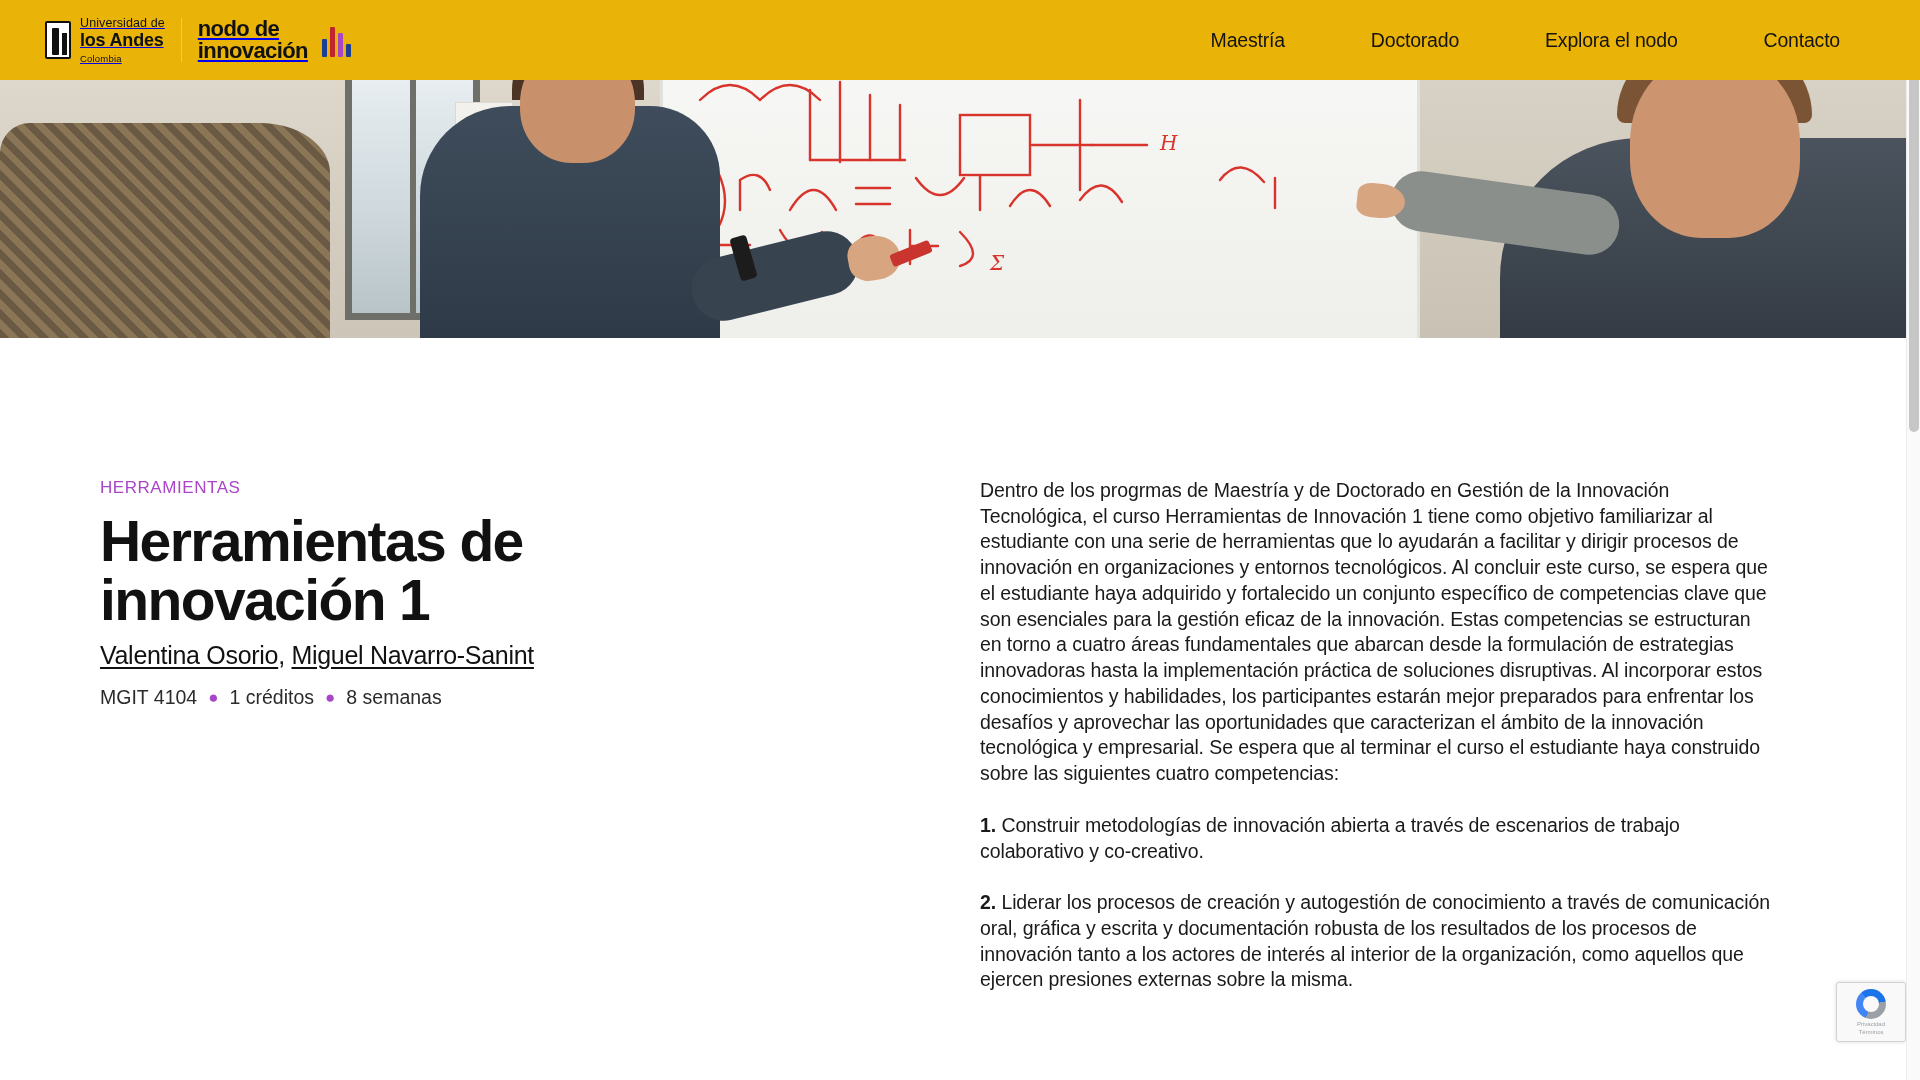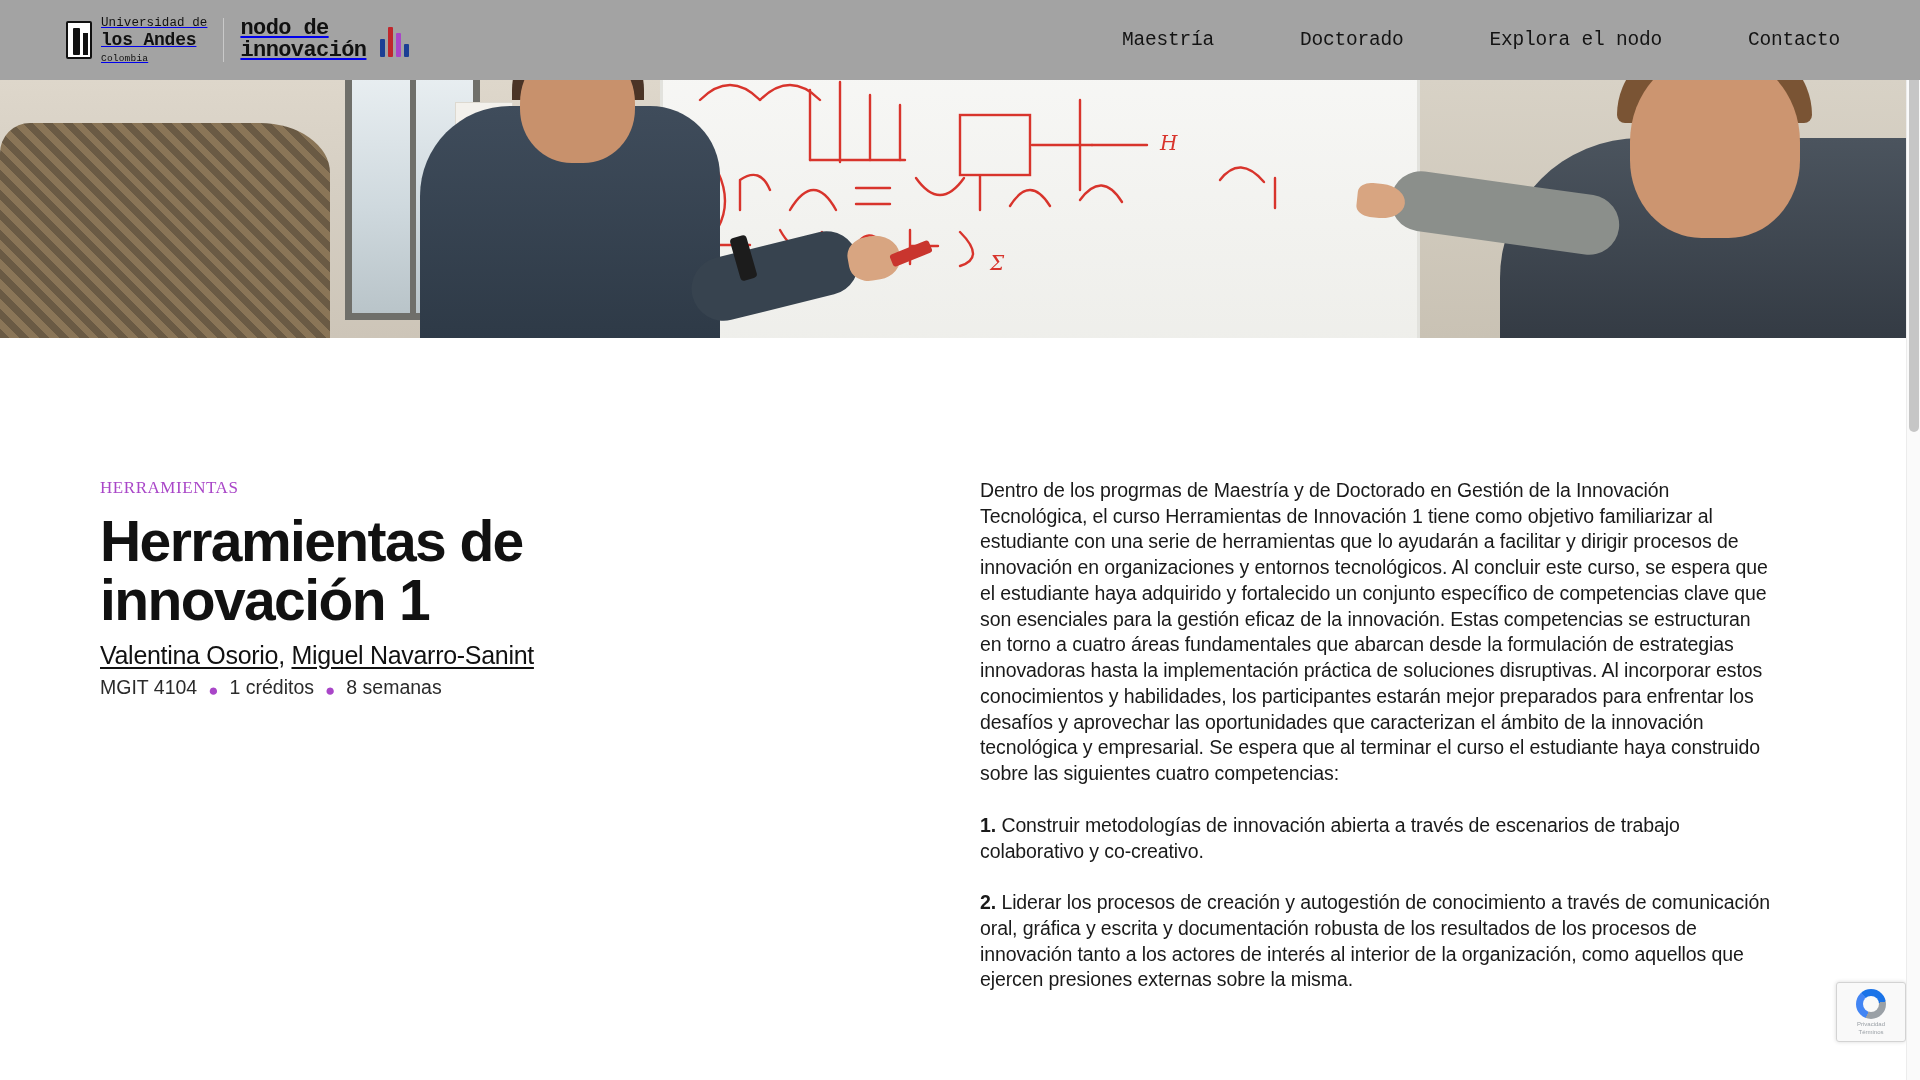--- a/index.html
+++ b/index.html
@@ -9,27 +9,26 @@
     overflow: hidden;
     background: #ffffff;
     font-family: "Liberation Sans", sans-serif;
     color: #141414;
   }
 
   
   .site-header {
     position: relative;
     height: 80px;
-    background: #a3a3a3;
+    background: #eab308;
     display: flex;
     align-items: center;
     justify-content: space-between;
-    padding: 0 45px 0 66px;
+    padding: 0 45px 0 45px;
     z-index: 5;
-    font-family: Liberation Mono, monospace;
   }
   .brand {
     display: flex;
     align-items: center;
     gap: 0;
     height: 48px;
   }
   .uniandes-mark {
     display: flex;
     align-items: center;
@@ -211,21 +210,20 @@
     grid-template-columns: 880px 1fr;
     column-gap: 0;
     padding-top: 140px;
   }
   .eyebrow {
     color: #a946c8;
     font-size: 17px;
     letter-spacing: .55px;
     margin: 0 0 14px 0;
     font-weight: 400;
-    font-family: Liberation Serif, serif;
   }
   h1.course-title {
     margin: 0;
     font-size: 57px;
     line-height: 1.04;
     font-weight: 700;
     letter-spacing: -1.6px;
     max-width: 620px;
     color: #111;
   }
@@ -234,25 +232,25 @@
     font-size: 25px;
     letter-spacing: -.3px;
     color: #111;
   }
   .authors a {
     color: #111;
     text-decoration: underline;
     text-underline-offset: 3px;
   }
   .meta {
-    margin-top: 6px;
+    margin-top: 16px;
     font-size: 19.5px;
     color: #2b2b2b;
     display: flex;
-    align-items: flex-end;
+    align-items: center;
     gap: 0;
   }
   .meta .sep {
     color: #a946c8;
     padding: 0 11px;
     font-size: 17px;
     line-height: 1;
   }
   .body-col {
     padding-right: 50px;

